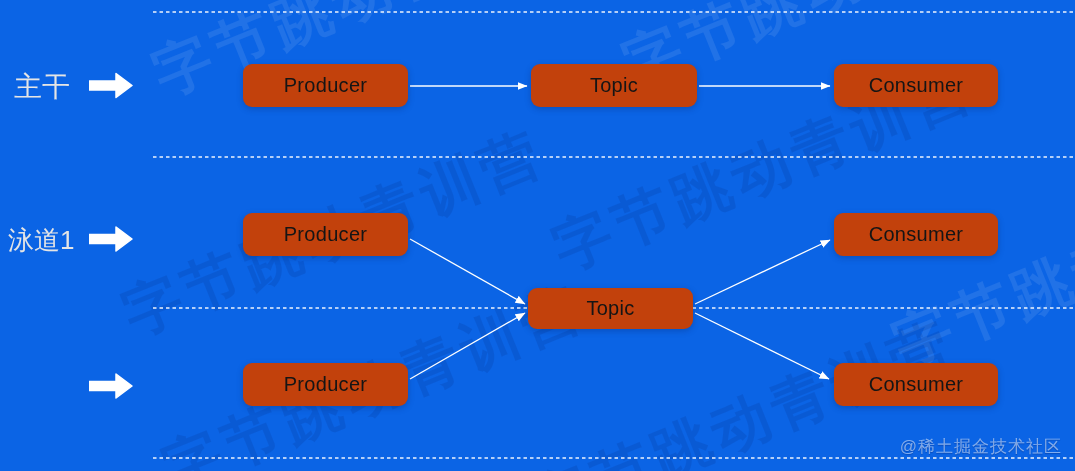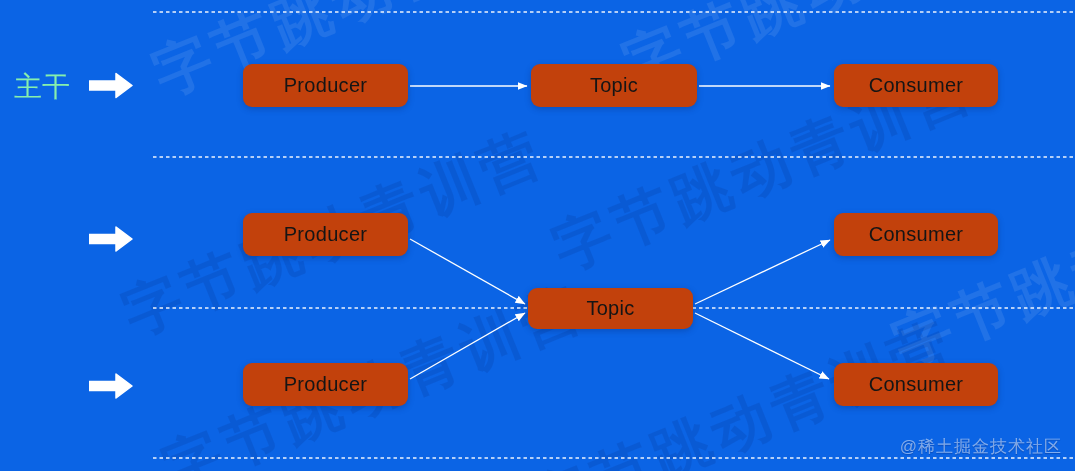--- a/index.html
+++ b/index.html
@@ -29,21 +29,21 @@
   .n-p-main   {left:243px;top:64px; width:165px;height:43px;}
   .n-t-main   {left:531px;top:64px; width:166px;height:43px;}
   .n-c-main   {left:834px;top:64px; width:164px;height:43px;}
   .n-p-lane1  {left:243px;top:213px;width:165px;height:43px;}
   .n-c-lane1  {left:834px;top:213px;width:164px;height:43px;}
   .n-t-shared {left:528px;top:288px;width:165px;height:41px;}
   .n-p-lane2  {left:243px;top:363px;width:165px;height:43px;}
   .n-c-lane2  {left:834px;top:363px;width:164px;height:43px;}
   
   .lane-label{
-    position:absolute;z-index:3;color:#86efac;white-space:nowrap;
+    position:absolute;z-index:3;color:#e5e5e5;white-space:nowrap;
   }
   .l-main {left:14px;top:68px;font-size:28px;}
   .l-lane1{left:8px; top:223px;font-size:26px;}
   .l-lane2{left:8px; top:370px;font-size:26px;}
   .lane-arrow{position:absolute;z-index:3;}
   .a-main {left:89px;top:72px;}
   .a-lane1{left:89px;top:226px;}
   .a-lane2{left:89px;top:373px;}
   
   .credit{
@@ -84,20 +84,21 @@
     <line x1="410" y1="379" x2="525" y2="313" stroke="#FFFFFF" stroke-width="1.3" marker-end="url(#arw)"></line>
     <line x1="695" y1="304" x2="830" y2="240" stroke="#FFFFFF" stroke-width="1.3" marker-end="url(#arw)"></line>
     <line x1="695" y1="313" x2="829" y2="379" stroke="#FFFFFF" stroke-width="1.3" marker-end="url(#arw)"></line>
   </svg>
 
   <div class="lane-label l-main">主干</div>
   <svg class="lane-arrow a-main" width="44" height="27" viewBox="0 0 44 27">
     <polygon points="0,9 27,9 27,1.5 43,13.5 27,25.5 27,18 0,18" fill="#FFFFFF" stroke="#FFFFFF" stroke-width="1.5" stroke-linejoin="round"></polygon>
   </svg>
 
+  <div class="lane-label l-lane1">泳道1</div>
   <svg class="lane-arrow a-lane1" width="44" height="26" viewBox="0 0 44 26">
     <polygon points="0,8.5 27,8.5 27,1 43,13 27,25 27,17.5 0,17.5" fill="#FFFFFF" stroke="#FFFFFF" stroke-width="1.5" stroke-linejoin="round"></polygon>
   </svg>
 
   <svg class="lane-arrow a-lane2" width="44" height="26" viewBox="0 0 44 26">
     <polygon points="0,8.5 27,8.5 27,1 43,13 27,25 27,17.5 0,17.5" fill="#FFFFFF" stroke="#FFFFFF" stroke-width="1.5" stroke-linejoin="round"></polygon>
   </svg>
 
   <div class="node n-p-main">Producer</div>
   <div class="node n-t-main">Topic</div>

